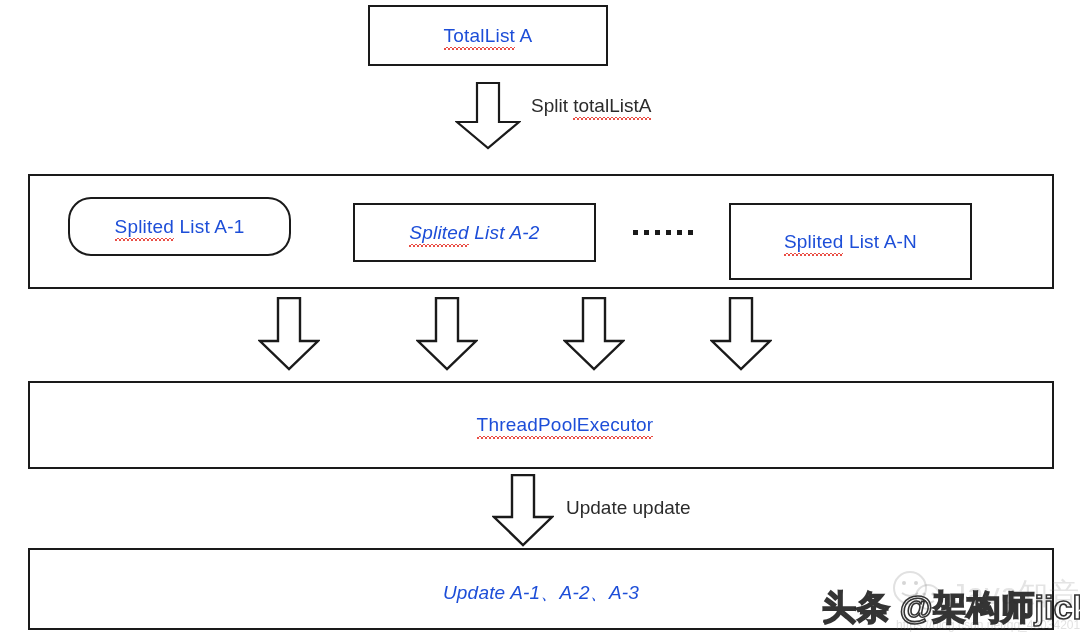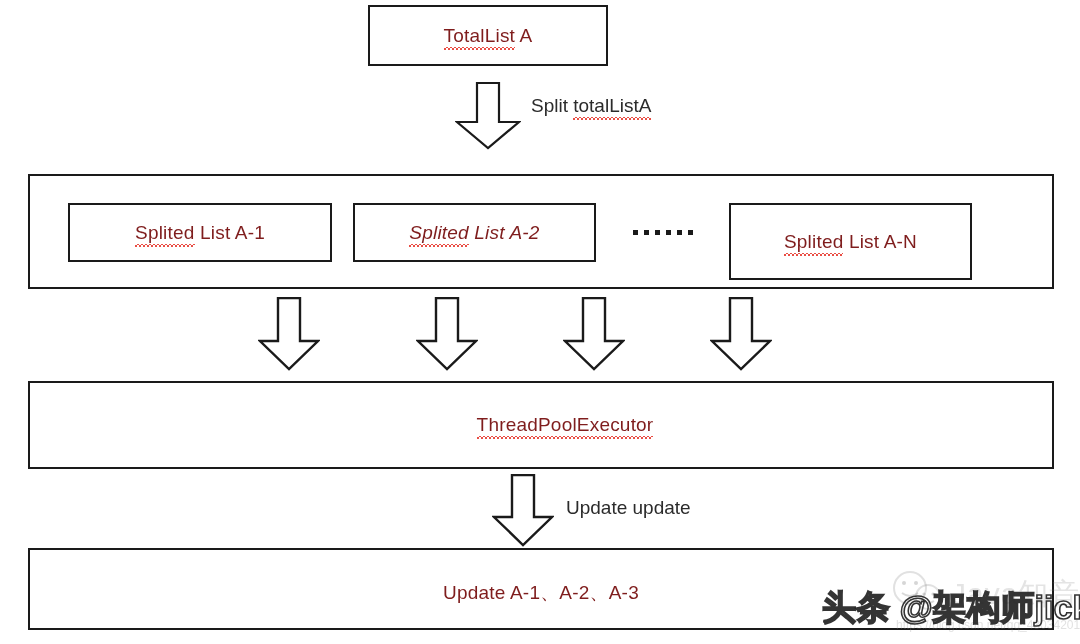--- a/index.html
+++ b/index.html
@@ -32,21 +32,21 @@
     left: 2px;
     top: 2px;
     right: -3px;
     bottom: -3px;
     box-shadow: 3px 3px 0 rgba(180,180,180,0.55);
     pointer-events: none;
     z-index: -1;
   }
   .label {
     font-size: 19px;
-    color: #7f1d1d;
+    color: #1d4ed8;
     white-space: nowrap;
     letter-spacing: 0.2px;
   }
   
   .sp {
     position: relative;
     display: inline-block;
     text-decoration: none;
   }
   .sp::after {
@@ -131,21 +131,21 @@
 
   <div class="arrow" style="left:455px; top:82px;">
     <svg width="66" height="68" viewBox="0 0 66 68">
       <polygon points="22,1 44,1 44,40 64,40 33,66 2,40 22,40" fill="#ffffff" stroke="#1a1a1a" stroke-width="2.2" stroke-linejoin="miter"></polygon>
     </svg>
   </div>
   <div class="side-text" style="left:531px; top:95px;text-align:center;"><span>Split </span><span class="sp">totalListA</span></div>
 
   <div class="box" style="left:28px; top:174px; width:1026px; height:115px; justify-content:flex-start;"></div>
 
-  <div class="box" style="left:68px; top:203px; width:264px; height:59px;">
+  <div class="box" style="left:68px; top:197px; width:223px; height:59px;border-radius:23px;">
     <span class="label"><span class="sp">Splited</span><span> List A-1</span></span>
   </div>
 
   <div class="box" style="left:353px; top:203px; width:243px; height:59px;font-style:italic;">
     <span class="label"><span class="sp">Splited</span><span> List A-2</span></span>
   </div>
 
   <div class="dots" style="left:633px; top:230px;">
     <i></i>
     <i></i>
@@ -184,21 +184,21 @@
     <span class="label"><span class="sp">ThreadPoolExecutor</span></span>
   </div>
 
   <div class="arrow" style="left:492px; top:474px;">
     <svg width="62" height="73" viewBox="0 0 62 73">
       <polygon points="20,1 42,1 42,43 60,43 31,71 2,43 20,43" fill="#ffffff" stroke="#1a1a1a" stroke-width="2.4" stroke-linejoin="miter"></polygon>
     </svg>
   </div>
   <div class="side-text" style="left:566px; top:497px;">Update update</div>
 
-  <div class="box" style="left:28px; top:548px; width:1026px; height:82px;">
+  <div class="box" style="left:28px; top:548px; width:1026px; height:82px;font-style:italic;">
     <span class="label" style="position:absolute; left:50%; top:30px; transform:translateX(-50%);">Update A-1、A-2、A-3</span>
   </div>
 
   <div class="wm-back" style="left:903px; top:574px;margin-left:48px;">Java知音</div>
   <div class="wm-smile" style="left:890px; top:570px;">
     <svg width="60" height="42" viewBox="0 0 60 42">
       <circle cx="20" cy="18" r="16" fill="none" stroke="rgba(120,120,120,0.22)" stroke-width="2"></circle>
       <circle cx="14" cy="13" r="2" fill="rgba(120,120,120,0.30)"></circle>
       <circle cx="26" cy="13" r="2" fill="rgba(120,120,120,0.30)"></circle>
       <path d="M12 23 Q20 29 28 23" fill="none" stroke="rgba(120,120,120,0.28)" stroke-width="2"></path>

